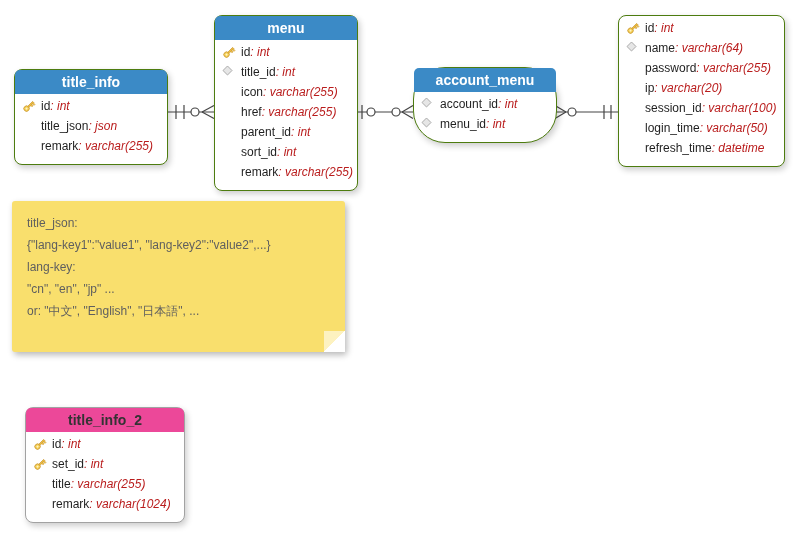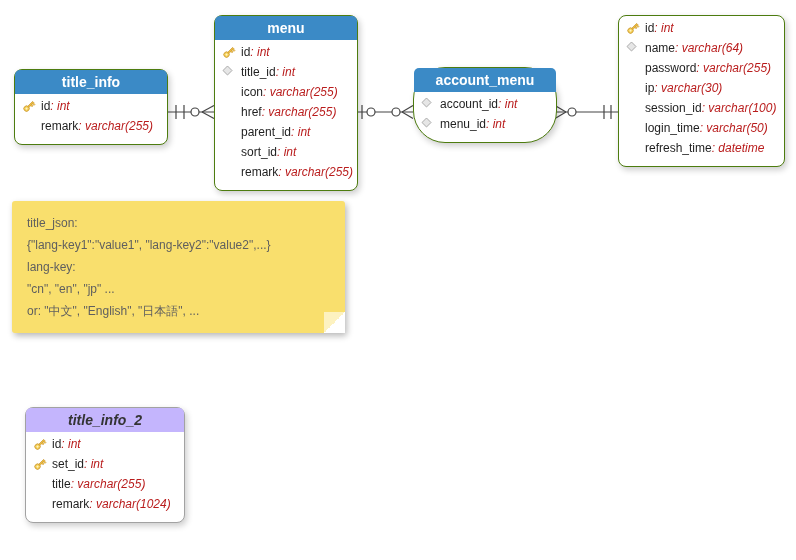--- a/index.html
+++ b/index.html
@@ -10,31 +10,31 @@
   
   .tbl{
     position:absolute;background:#ffffff;border:1px solid #4d7c0f;border-radius:8px;
     box-shadow:2px 3px 6px rgba(0,0,0,.20);
   }
   .tbl-h{
     height:24px;line-height:24px;text-align:center;color:#ffffff;background:#3b8ac6;
     font-size:14px;font-weight:bold;border-radius:5px 5px 0 0;cursor:move;
   }
   .tbl.gray{border-color:#a2a2a2;}
-  .tbl.gray .tbl-h{background:#c4b5fd;color:#333333;font-style:italic;}
+  .tbl.gray .tbl-h{background:#ec4899;color:#333333;}
   .tbl-b{padding:5px 6px 5px 7px;}
   .row{display:flex;align-items:flex-start;height:20px;font-size:12px;white-space:nowrap;}
   .ic{width:19px;flex:none;display:inline-flex;align-items:center;}
   .fn{color:#1f1f1f;}
   .ft{color:#b91c1c;font-style:italic;}
   
   .connectors{position:absolute;left:0;top:0;}
   
   .note{
-    position:absolute;left:12px;top:201px;width:333px;height:132px;background:#f9df6d;
+    position:absolute;left:12px;top:201px;width:333px;height:151px;background:#f9df6d;
     border-radius:3px;box-shadow:2px 3px 6px rgba(0,0,0,.28);
     font-size:12px;color:#5f5f5f;
   }
   .note-lines{padding:11px 14px 0 15px;}
   .note-line{line-height:22px;white-space:nowrap;}
   .note-fold{
     position:absolute;right:0;bottom:0;width:21px;height:21px;
     background:linear-gradient(135deg,#fdf2c0 0 50%,#ffffff 50% 100%);
   }
 </style>
@@ -87,20 +87,25 @@
                   <circle cx="3.4" cy="7.1" r="2.7" fill="#f6d257" stroke="#c89530" stroke-width="0.8"></circle>
                   <circle cx="3.4" cy="7.1" r="1" fill="#fff3c9" stroke="none"></circle>
                 </g>
               </svg>
             </span>
             <span class="fn">id</span>
             <span class="ft">: int</span>
           </div>
           <div class="row">
             <span class="ic"></span>
+            <span class="fn">title_json</span>
+            <span class="ft">: json</span>
+          </div>
+          <div class="row">
+            <span class="ic"></span>
             <span class="fn">remark</span>
             <span class="ft">: varchar(255)</span>
           </div>
         </div>
       </div>
       <div class="tbl blue" style="left: 214px; top: 15px; width: 142px;">
         <div class="tbl-h">menu</div>
         <div class="tbl-b">
           <div class="row">
             <span class="ic">
@@ -203,21 +208,21 @@
             <span class="ft">: varchar(64)</span>
           </div>
           <div class="row">
             <span class="ic"></span>
             <span class="fn">password</span>
             <span class="ft">: varchar(255)</span>
           </div>
           <div class="row">
             <span class="ic"></span>
             <span class="fn">ip</span>
-            <span class="ft">: varchar(30)</span>
+            <span class="ft">: varchar(20)</span>
           </div>
           <div class="row">
             <span class="ic"></span>
             <span class="fn">session_id</span>
             <span class="ft">: varchar(100)</span>
           </div>
           <div class="row">
             <span class="ic"></span>
             <span class="fn">login_time</span>
             <span class="ft">: varchar(50)</span>

